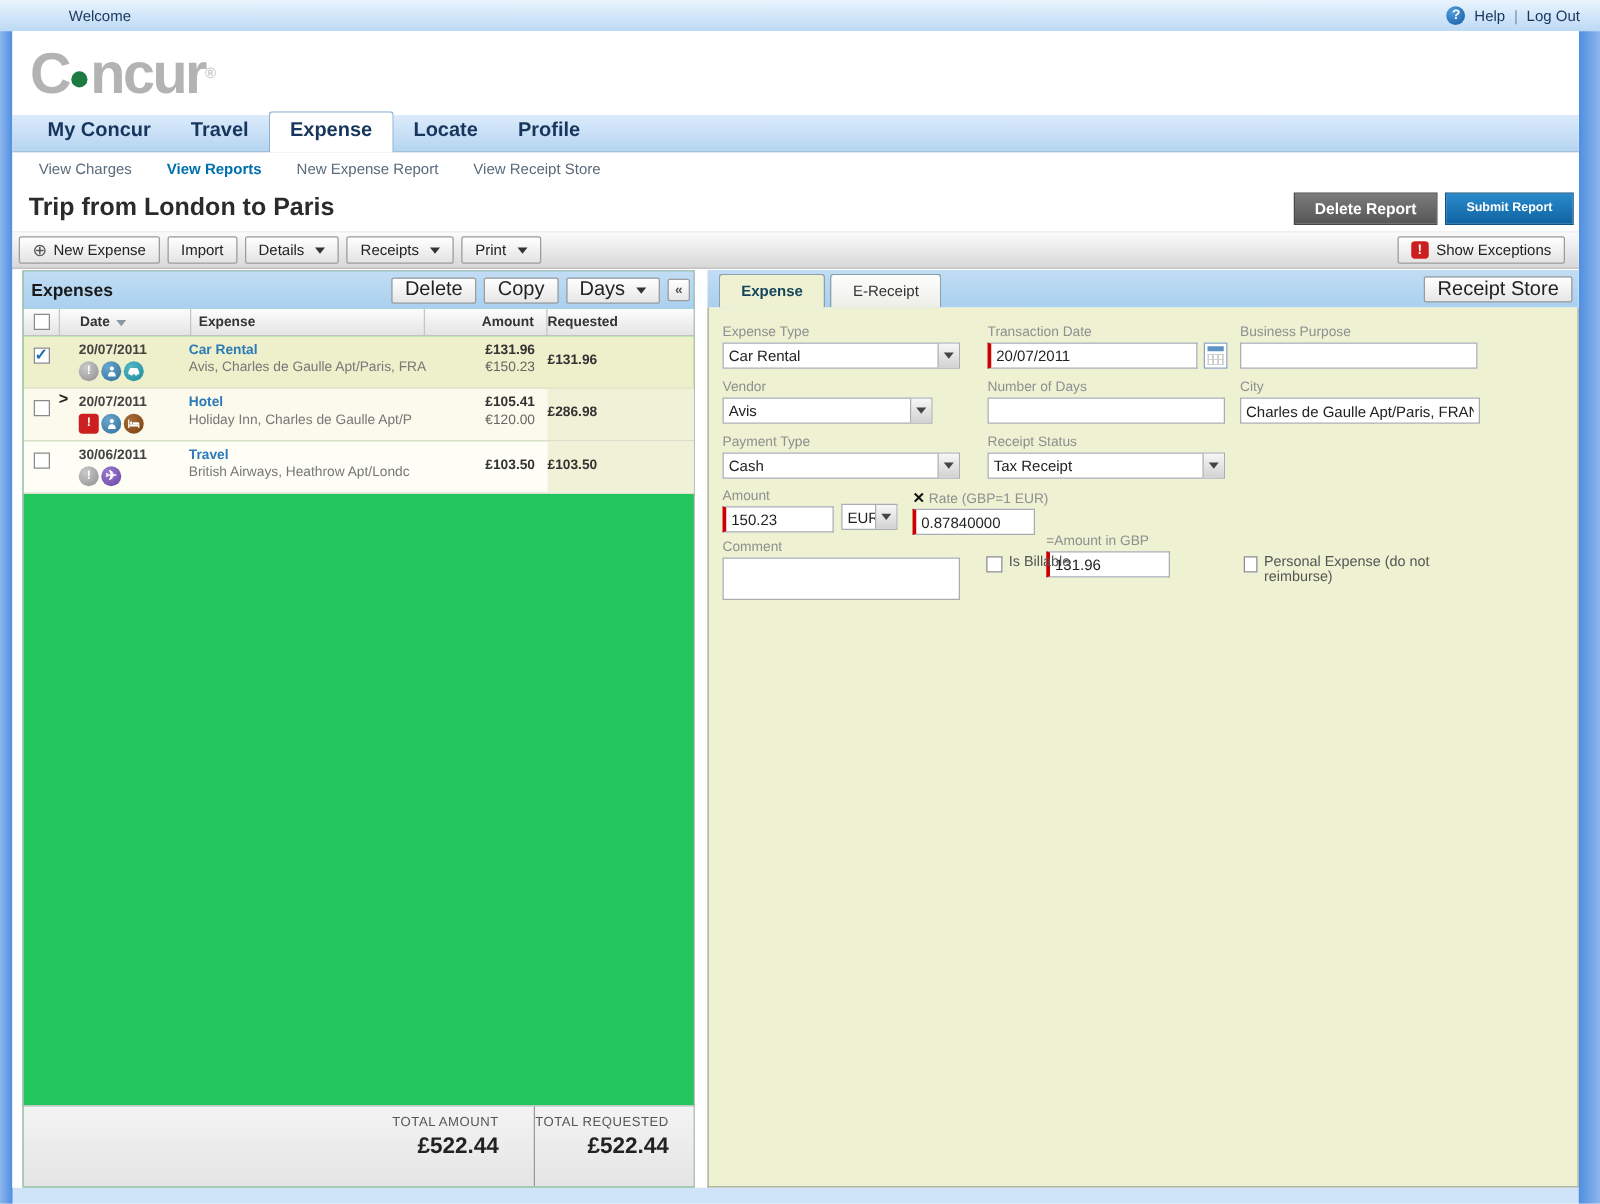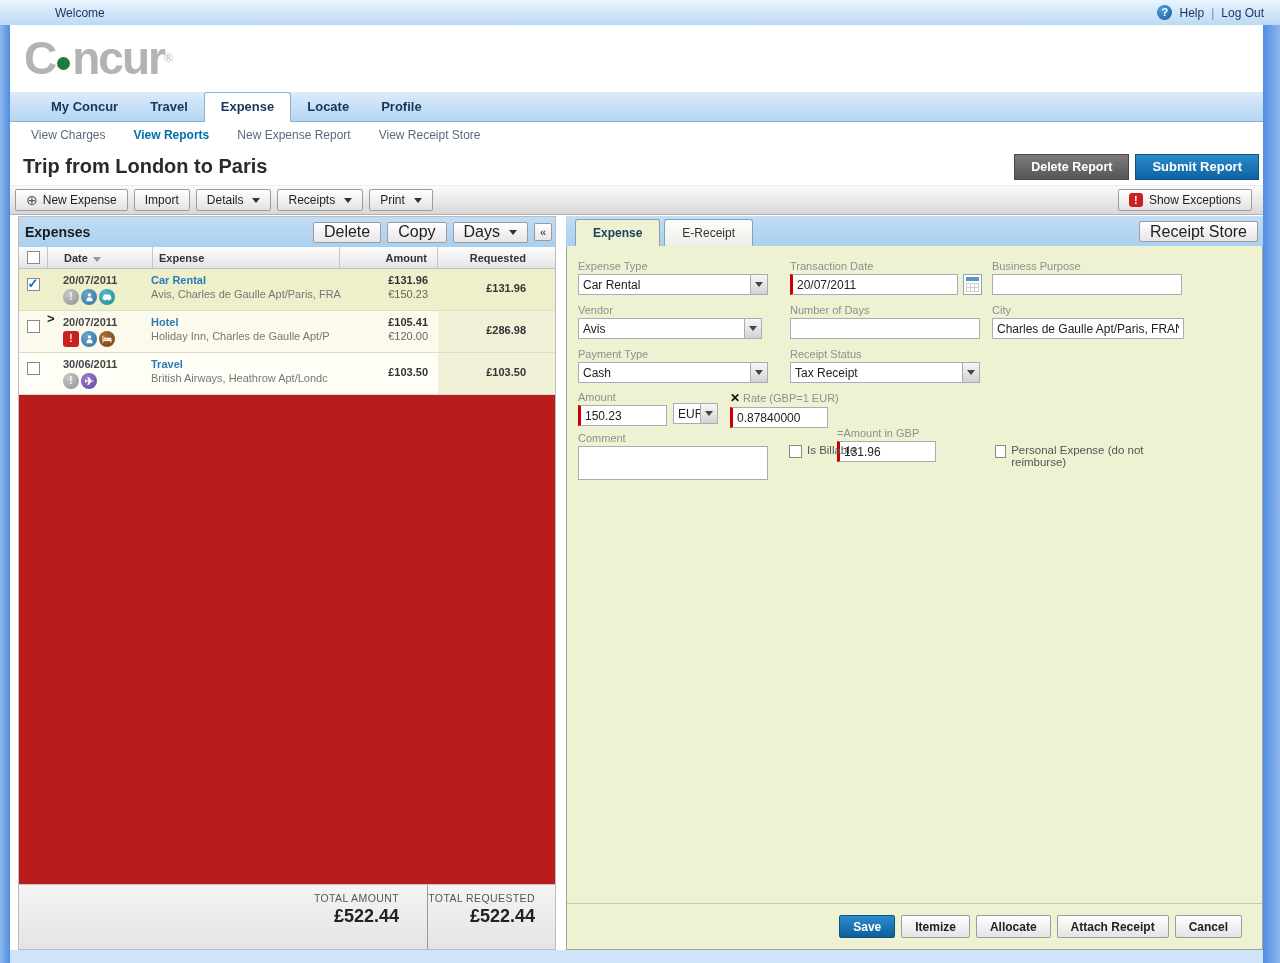--- a/index.html
+++ b/index.html
@@ -36,41 +36,41 @@
   .logo-row { position:absolute; left:0; right:0; top:0; height:67px; background:#fff; }
   .logo { position:absolute; left:14px; top:8px; font-weight:bold; font-size:46px;
           color:#b3b3b3; letter-spacing:-2px; line-height:50px; white-space:nowrap; }
   .logo .dot { display:inline-block; width:13px; height:13px; border-radius:50%;
                background:#1e7a43; margin:0 2px 4px 2px; }
   .logo .reg { font-size:12px; color:#c9c9c9; vertical-align:top; letter-spacing:0; }
   
   .nav-row { position:absolute; left:0; right:0; top:67px; height:30px;
              background:linear-gradient(#dcebfb,#b5d5f1);
              border-bottom:1px solid #8ab0d4;
-             display:flex; align-items:flex-end; padding-left:25px;
-             font-size:13px; font-weight:bold; color:#17365d; }
+             display:flex; align-items:flex-end; padding-left:12px;
+             font-size:16px; font-weight:bold; color:#17365d; }
   .nav-item { padding:6px 16px 7px 16px; cursor:pointer; }
   .nav-item.active { background:#fff; border:1px solid #8ab0d4; border-bottom:none;
                      border-radius:3px 3px 0 0; margin-bottom:-1px; padding-bottom:8px; }
   
   .subnav-row { position:absolute; left:0; right:0; top:97px; height:26px; background:#fff;
                 display:flex; align-items:center; gap:28px; padding-left:21px;
                 font-size:12px; color:#5a6b7a; }
   .subnav-row .link { cursor:pointer; }
   .subnav-row .link.active { color:#0070ad; font-weight:bold; }
   
   .title-row { position:absolute; left:0; right:0; top:123px; height:37px; background:#fff;
                display:flex; align-items:center; }
   .report-title { margin-left:13px; font-size:20px; font-weight:bold; color:#2b2b2b; }
   .title-row .spacer { flex:1; }
   .btn-dark { background:linear-gradient(#7b7b7b,#565656); color:#fff; font-weight:bold;
               font-size:12.5px; border:1px solid #494949; height:26px; padding:0 16px;
               margin-right:6px; cursor:pointer; font-family:inherit; }
   .btn-blue { background:linear-gradient(#2a8acb,#0f63a2); color:#fff; font-weight:bold;
-              font-size:13px; border:1px solid #0c5488; height:26px; padding:0 16px;
+              font-size:10px; border:1px solid #0c5488; height:26px; padding:0 16px;
               margin-right:4px; cursor:pointer; font-family:inherit; }
   
   .toolbar-row { position:absolute; left:0; right:0; top:160px; height:30px;
                  background:linear-gradient(#fbfbfb,#d8d8d8);
                  border-top:1px solid #ececec; border-bottom:1px solid #b0b0b0;
                  display:flex; align-items:center; padding:0 5px; }
   .tb-btn { background:linear-gradient(#ffffff,#e3e3e3); border:1px solid #9c9c9c;
             border-radius:2px; height:22px; display:inline-flex; align-items:center;
             padding:0 10px; margin-right:6px; font-size:12px; color:#222; cursor:pointer;
             font-family:inherit; }
@@ -78,42 +78,42 @@
   .dd-arrow { width:0; height:0; border-left:4px solid transparent; border-right:4px solid transparent;
               border-top:5px solid #333; margin-left:9px; display:inline-block; }
   .toolbar-row .spacer { flex:1; }
   .excl-red { width:14px; height:14px; background:#cc1f1f; border-radius:3px; color:#fff;
               font-weight:bold; font-size:11px; line-height:14px; text-align:center;
               display:inline-block; margin-right:6px; }
   
   .content { position:absolute; left:0; right:0; top:191px; bottom:0; background:#fff; }
   
   .lpanel { position:absolute; left:8px; width:538px; top:0; bottom:0;
-            background:#b91c1c; border:1px solid #bcbcbc; }
+            background:#22c55e; border:1px solid #bcbcbc; }
   .lp-header { position:absolute; left:0; right:0; top:0; height:30px;
                background:linear-gradient(#c2ddf5,#a9d0ee);
                display:flex; align-items:center; padding:0 3px 0 6px; }
   .lp-title { font-size:14px; font-weight:bold; color:#1a1a1a; }
   .lp-header .spacer { flex:1; }
   .sm-btn { background:linear-gradient(#ffffff,#e6e6e6); border:1px solid #9c9c9c;
             border-radius:2px; height:21px; display:inline-flex; align-items:center;
             padding:0 10px; margin-left:6px; font-size:16px; color:#222; cursor:pointer;
             font-family:inherit; }
   .collapse-btn { width:18px; height:18px; padding:0; justify-content:center;
                   font-size:11px; color:#555; font-weight:bold; }
   .lp-tablehead { position:absolute; left:0; right:0; top:30px; height:22px;
                   background:linear-gradient(#fdfdfd,#e4e4e4);
                   border-bottom:1px solid #c2c2c2; display:flex; align-items:center;
                   font-size:11px; font-weight:bold; color:#333; }
   .col-cb { width:28px; display:flex; justify-content:center; }
   .col-exp { width:16px; }
   .col-date { width:88px; }
   .col-name { flex:1; overflow:hidden; }
   .col-amt { width:97px; text-align:right; padding-right:10px; }
-  .col-req { width:117px; text-align:right; padding-right:29px; }
+  .col-req { width:117px; padding-right:29px; }
   .hsep { border-left:1px solid #c5c5c5; align-self:stretch; }
   .sort-arrow { width:0; height:0; border-left:4px solid transparent; border-right:4px solid transparent;
                 border-top:5px solid #8a97a5; display:inline-block; margin-left:5px; }
   .cb { width:13px; height:13px; background:#fff; border:1px solid #8a8a8a;
         display:inline-block; position:relative; cursor:pointer; }
   .cb.checked::after { content:"✓"; position:absolute; left:0px; top:-3px;
                        color:#1a6fb5; font-size:13px; font-weight:bold; }
   .exp-row { position:absolute; left:0; right:0; height:42px; display:flex;
              border-bottom:1px solid #ddddc9; font-size:11px; }
   .exp-row .col-cb { padding-top:9px; align-items:flex-start; }
@@ -432,21 +432,21 @@
             <input class="ftext req" style="width: 168px;" value="20/07/2011">
             <span class="cal-btn"></span>
           </div>
           <div class="fg" style="left:425px; top:14px;">
             <div class="flabel">Business Purpose</div>
             <input class="ftext" style="width: 190px;" value="">
           </div>
 
           <div class="fg" style="left:11px; top:58px;">
             <div class="flabel">Vendor</div>
-            <div class="fselect" style="width:184px;">
+            <div class="fselect" style="width:168px;">
               <span class="val">Avis</span>
                 <span class="sel-arrow"></span>
             </div>
           </div>
           <div class="fg" style="left:223px; top:58px;">
             <div class="flabel">Number of Days</div>
             <input class="ftext" style="width: 190px;" value="">
           </div>
           <div class="fg" style="left:425px; top:58px;">
             <div class="flabel">City</div>
@@ -495,24 +495,17 @@
             <span class="cb"></span>
             <span>Is Billable</span>
           </div>
           <div class="fg chkrow" style="left:428px; top:198px; width:175px;">
             <span class="cb"></span>
             <span>Personal Expense (do not reimburse)</span>
           </div>
 
         </div>
 
-        <div class="rp-footer">
-          <button class="ft-btn save">Save</button>
-          <button class="ft-btn">Itemize</button>
-          <button class="ft-btn">Allocate</button>
-          <button class="ft-btn">Attach Receipt</button>
-          <button class="ft-btn">Cancel</button>
-        </div>
       </div>
     </div>
 
   </div>
 </div>
 
 </body></html>

